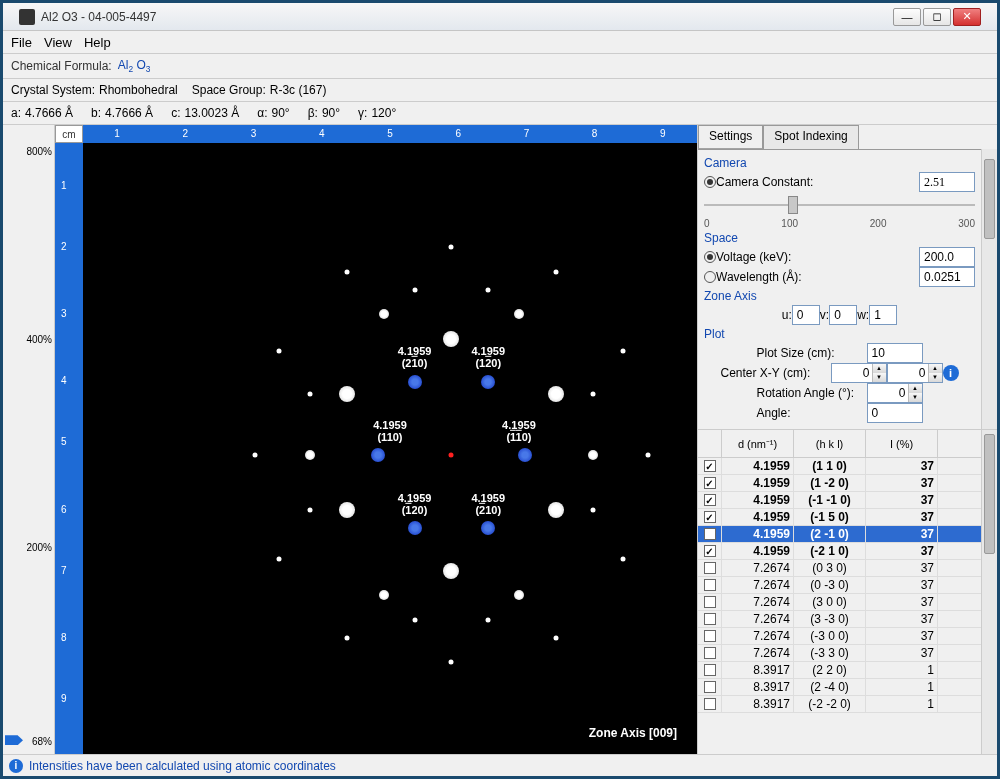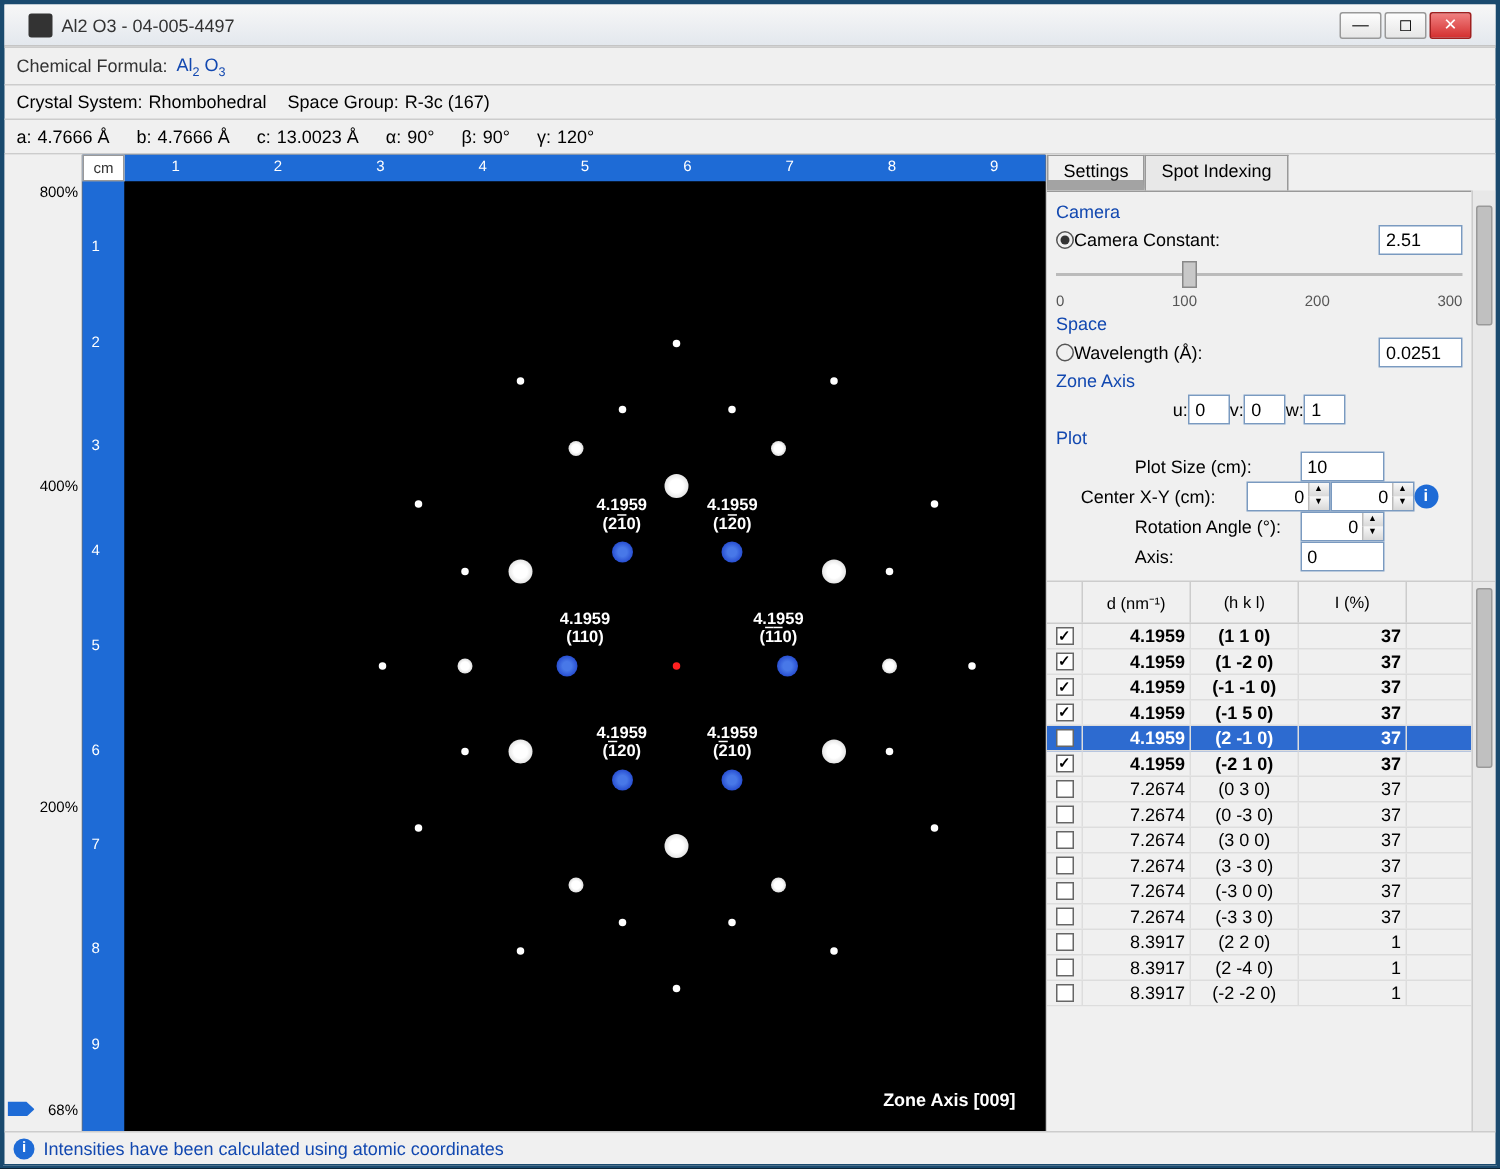--- a/index.html
+++ b/index.html
@@ -36,21 +36,21 @@
 .spot.white-md{width:10px;height:10px;background:radial-gradient(circle,#fff 40%,#bbb 100%);}
 .spot.white-sm{width:5px;height:5px;background:#fff;}
 .spot.blue{width:14px;height:14px;background:radial-gradient(circle,#4878e8 30%,#1030c0 100%);}
 .spot.red{width:5px;height:5px;background:#ff2020;}
 .spot-label{position:absolute;color:#fff;font-size:11px;font-weight:bold;text-align:center;transform:translate(-50%,-100%);line-height:1.1;white-space:nowrap;}
 .overline{text-decoration:overline;}
 .zone-label{position:absolute;right:20px;bottom:14px;color:#fff;font-weight:bold;font-size:12px;}
 .right-panel{width:300px;background:#f0f0f0;border-left:1px solid #ccc;display:flex;flex-direction:column;overflow:hidden;}
 .tabs{display:flex;height:24px;font-size:12px;}
 .tabs .tab{padding:3px 10px;border:1px solid #999;background:#e8e8e8;cursor:pointer;border-bottom:none;}
-.tabs .tab.active{background:#f0f0f0;border-bottom:7px solid #a3a3a3;position:relative;z-index:2;}
+.tabs .tab.active{background:#f0f0f0;border-bottom:1px solid #a3a3a3;position:relative;z-index:2;}
 .scroll-host{flex:0 0 auto;display:flex;}
 .settings{flex:1;padding:4px 6px 6px 6px;font-size:12px;border-top:1px solid #999;}
 .vscroll{width:16px;background:#e8e8e8;border-left:1px solid #ccc;position:relative;}
 .vscroll .thumb{position:absolute;left:2px;right:2px;top:10px;height:80px;background:#c0c0c0;border:1px solid #999;border-radius:2px;}
 .section-title{color:#1248b0;font-size:12px;margin:2px 0 2px 0;}
 .row{display:flex;align-items:center;gap:0;margin:0 0;justify-content:center;}
 .row label{font-size:12px;}
 .row .radio{width:12px;height:12px;border:1px solid #555;border-radius:50%;display:inline-flex;align-items:center;justify-content:center;}
 .row .radio.sel::after{content:'';width:6px;height:6px;background:#333;border-radius:50%;}
 .row input[type=text]{height:20px;border:1px solid #7a9ac0;padding:0 4px;font-size:12px;width:56px;}
@@ -88,20 +88,25 @@
 <div class="window">
   <div class="titlebar">
     <div class="app-icon"></div>
     <div class="title">Al2 O3 - 04-005-4497</div>
     <div class="win-buttons">
       <div>—</div>
       <div>◻</div>
       <div class="close">✕</div>
     </div>
   </div>
+  <div class="menubar">
+    <span>File</span>
+    <span>View</span>
+    <span>Help</span>
+  </div>
   <div class="infobar">
     <span class="lbl">Chemical Formula:</span>
     <span class="val">Al<sub>2</sub> O<sub>3</sub></span>
   </div>
   <div class="infobar2">
     <div class="grp">
         <span class="lbl">Crystal System:</span> 
         <span class="val">Rhombohedral</span>
       </div>
     <div class="grp">
@@ -228,33 +233,38 @@
       <div class="tabs">
         <div class="tab active">Settings</div>
         <div class="tab">Spot Indexing</div>
       </div>
       <div class="scroll-host">
         <div class="settings">
           <div class="section-title">Camera</div>
           <div class="row">
               <span class="radio sel"></span>
               <label>Camera Constant:</label>
-              <input type="text" style="margin-left: auto;" value="2.51">
+              <input type="text" style="margin-left: auto; font-family: Liberation Serif, serif;" value="2.51">
             </div>
           <div class="slider">
               <div class="track"></div>
               <div class="knob"></div>
             </div>
           <div class="slider-lbls">
               <span>0</span>
               <span>100</span>
               <span>200</span>
               <span>300</span>
             </div>
           <div class="section-title">Space</div>
+          <div class="row">
+              <span class="radio sel"></span>
+              <label>Voltage (keV):</label>
+              <input type="text" style="margin-left: auto;" value="200.0">
+            </div>
           <div class="row">
               <span class="radio"></span>
               <label>Wavelength (Å):</label>
               <input type="text" style="margin-left: auto;" value="0.0251">
             </div>
           <div class="section-title">Zone Axis</div>
           <div class="row">
             <label>u:</label>
               <input type="text" style="width: 28px;" value="0">
             <label>v:</label>
@@ -289,21 +299,21 @@
               <label style="width:110px">Rotation Angle (°):</label>
             <div class="spinner">
                 <input value="0" style="">
                 <div class="btns">
                   <div>▲</div>
                   <div>▼</div>
                 </div>
               </div>
           </div>
           <div class="row">
-              <label style="width:110px">Axis:</label>
+              <label style="width:110px">Angle:</label>
               <input type="text" value="0" style="">
             </div>
         </div>
         <div class="vscroll">
             <div class="thumb"></div>
           </div>
       </div>
 
       <div class="table-wrap">
         <div class="data-table">

